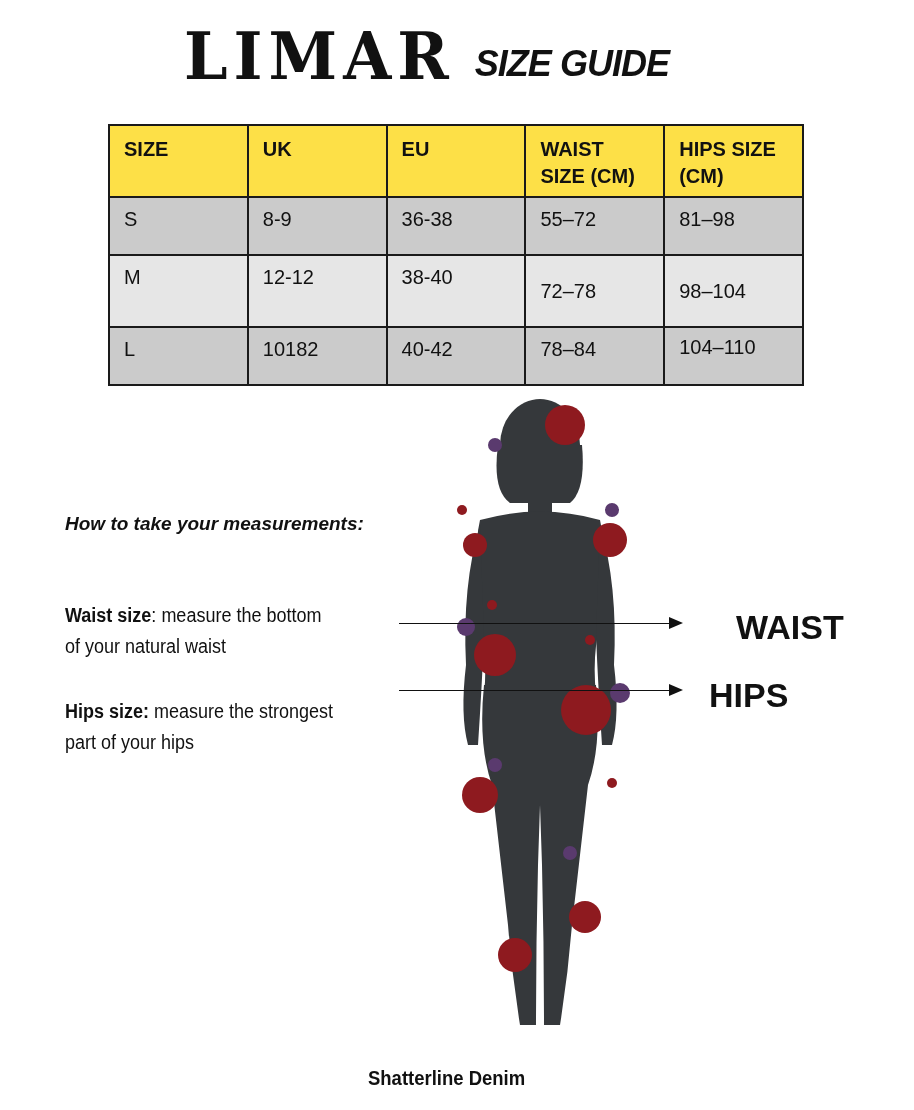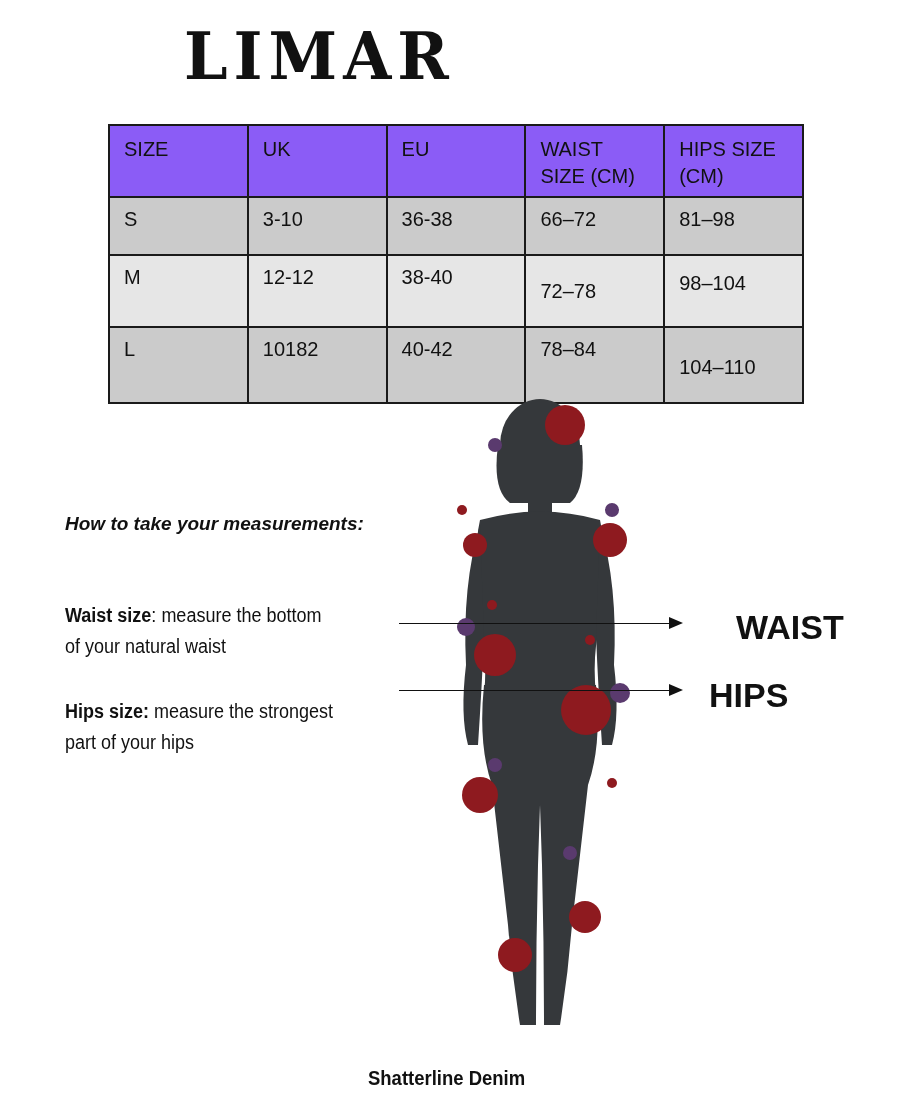--- a/index.html
+++ b/index.html
@@ -23,21 +23,21 @@
   }
   table.sizes {
     position: absolute; left: 108px; top: 124px; width: 696px;
     border-collapse: collapse; font-family: "Liberation Sans", sans-serif;
     table-layout: fixed;
   }
   table.sizes td, table.sizes th {
     border: 2px solid #1a1a1a; text-align: left; vertical-align: top;
     padding: 10px 14px 0 14px; font-size: 20px; color: #111; font-weight: normal;
   }
-  table.sizes th { font-weight: normal; height: 60px; background: #8b5cf6; line-height: 27px; }
+  table.sizes th { font-weight: bold; height: 60px; background: #fde047; line-height: 27px; }
   table.sizes tr.dark td { background: #cbcbcb; height: 46px; }
   table.sizes tr.light td { background: #e6e6e6; height: 46px; }
   .howto {
     position: absolute; left: 65px; top: 508px; width: 300px;
     font-family: "Liberation Sans", sans-serif; font-weight: bold; font-style: italic;
     font-size: 19px; line-height: 31px; color: #111;
   }
   .desc {
     position: absolute; left: 65px; width: 300px;
     font-family: "Liberation Sans", sans-serif; font-size: 20px; line-height: 31px;
@@ -63,51 +63,52 @@
   .caption {
     position: absolute; left: 368px; top: 1066px; font-family: "Liberation Sans", sans-serif;
     font-weight: bold; font-size: 21px; color: #111; transform: scaleX(0.88); transform-origin: left top;
   }
 </style>
 </head>
 <body>
 
 <div class="title">
   <span class="brand">LIMAR</span>
+  <span class="subtitle">SIZE GUIDE</span>
 </div>
 
 <table class="sizes">
   <tbody>
       <tr>
     <th>SIZE</th>
     <th>UK</th>
     <th>EU</th>
     <th>WAIST SIZE (CM)</th>
     <th>HIPS SIZE (CM)</th>
   </tr>
   <tr class="dark">
     <td>S</td>
-    <td>3-10</td>
+    <td>8-9</td>
     <td>36-38</td>
-    <td>66–72</td>
+    <td>55–72</td>
     <td>81–98</td>
   </tr>
   <tr class="light">
     <td>M</td>
     <td>12-12</td>
     <td>38-40</td>
     <td style="padding-top:24px">72–78</td>
-    <td style="padding-top:16px">98–104</td>
+    <td style="padding-top:24px">98–104</td>
   </tr>
   <tr class="dark">
     <td>L</td>
     <td>10182</td>
     <td>40-42</td>
     <td style="">78–84</td>
-    <td style="padding-top:28px">104–110</td>
+    <td style="padding-top:8px">104–110</td>
   </tr>
 </tbody>
   </table>
 
 <div class="howto">How to take your measurements:</div>
 
 <div class="desc waist">
   <b>Waist size</b><span>:</span><span> measure the bottom of your natural waist</span>
 </div>
 

